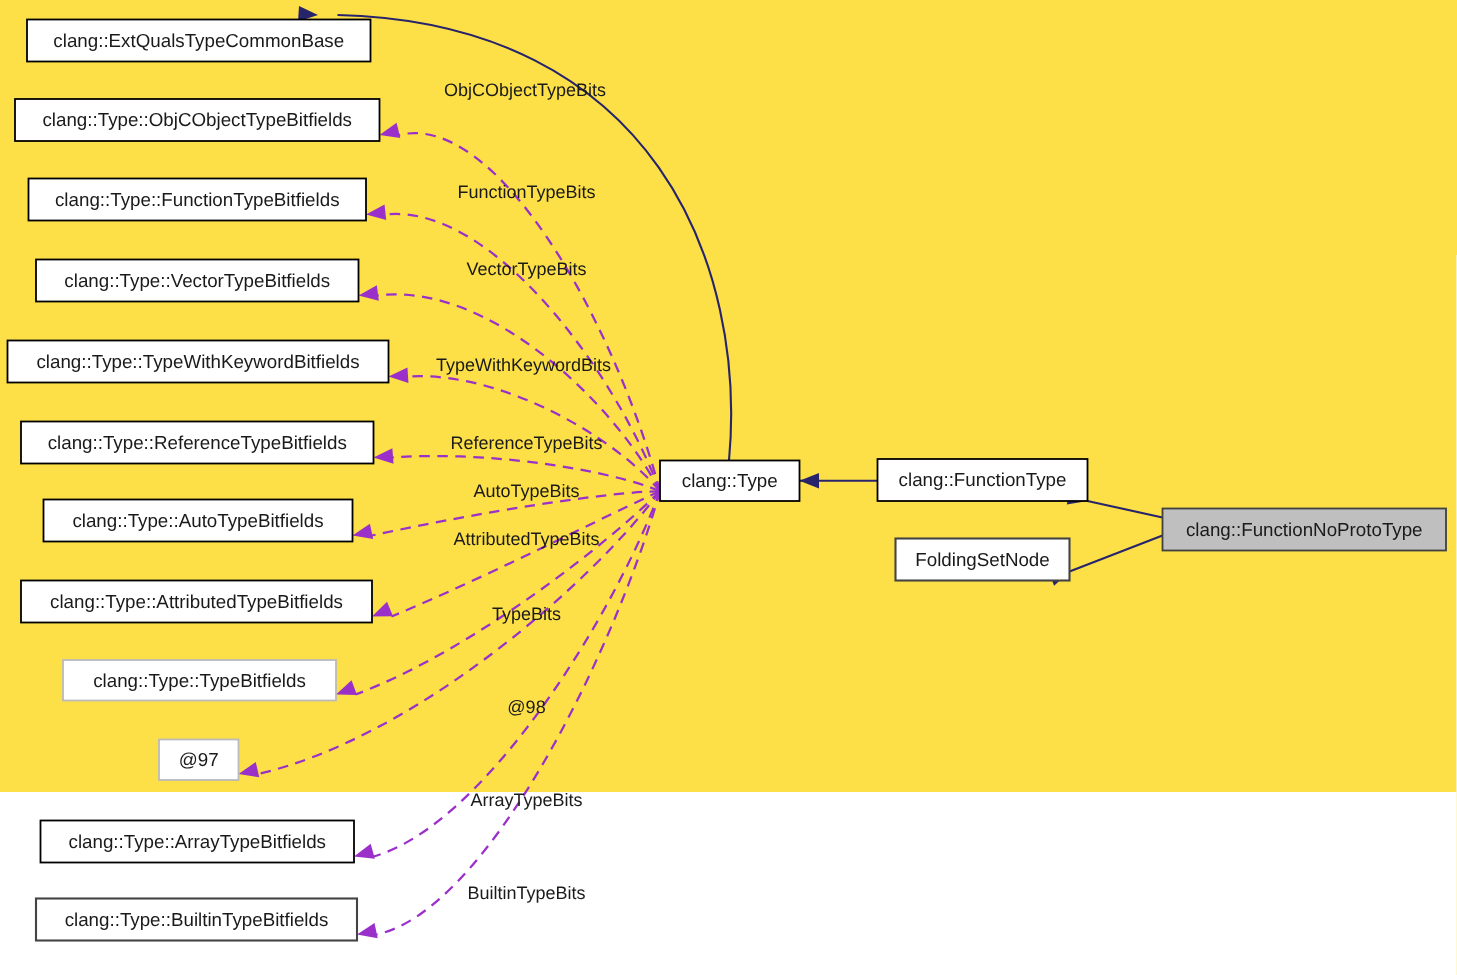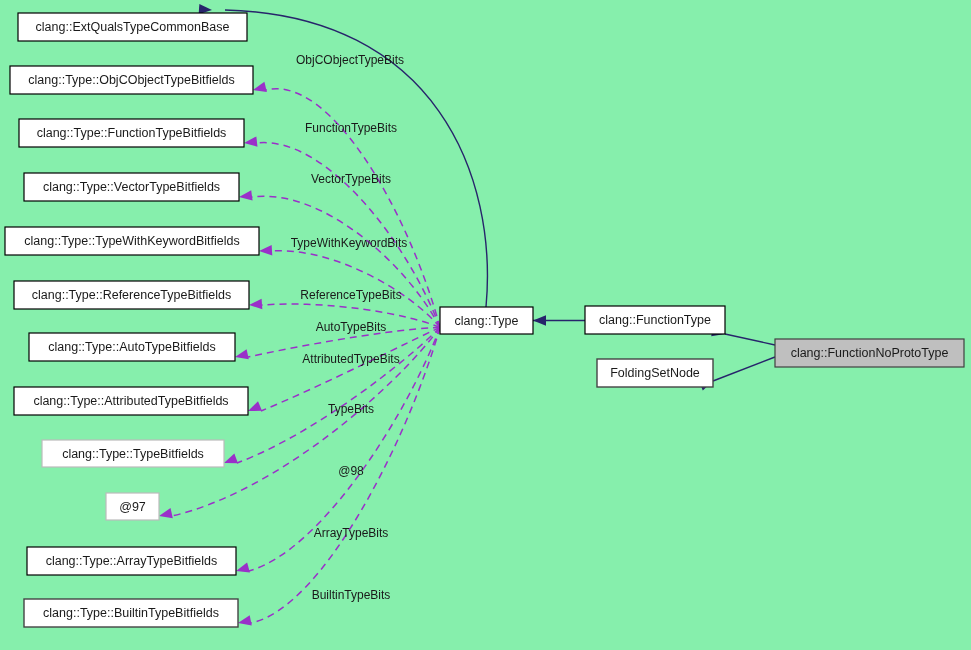--- a/index.html
+++ b/index.html
@@ -9,22 +9,22 @@
   }
   body {
     font-family: "Liberation Sans", sans-serif;
     width: 971px;
     height: 650px;
     overflow: hidden;
   }
   #diagram-root {
     position: relative;
     width: 971px;
-    height: 650px;
-    background: #86efac;
+    height: 528px;
+    background: #fde047;
   }
   svg#graph {
     display: block;
     width: 971px;
     height: 650px;
   }
   .node-box {
     fill: #ffffff;
     stroke: #000000;
     stroke-width: 1.2;

